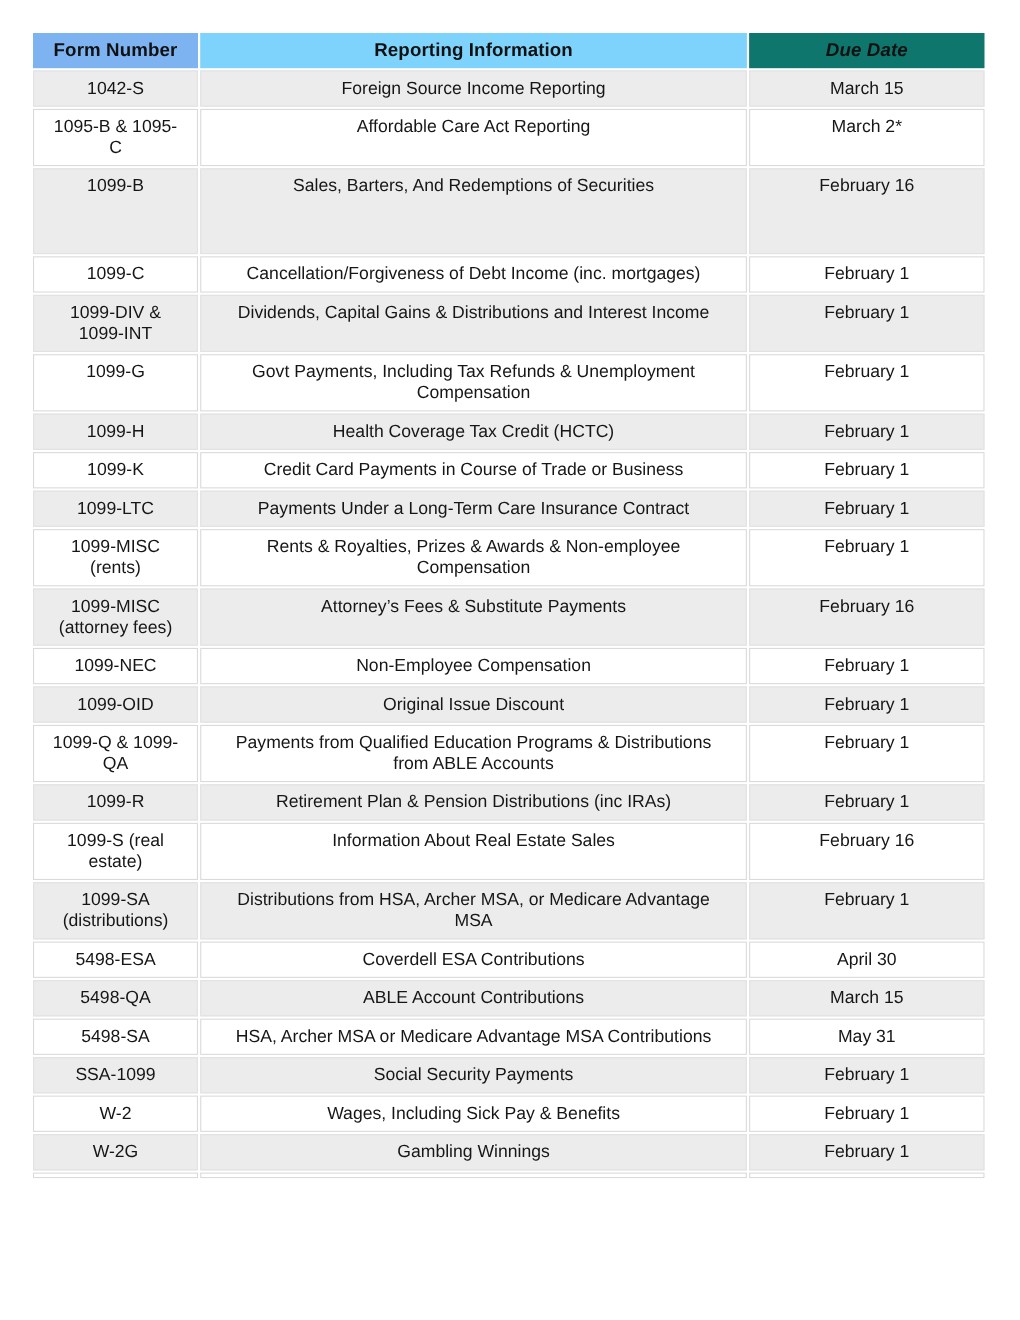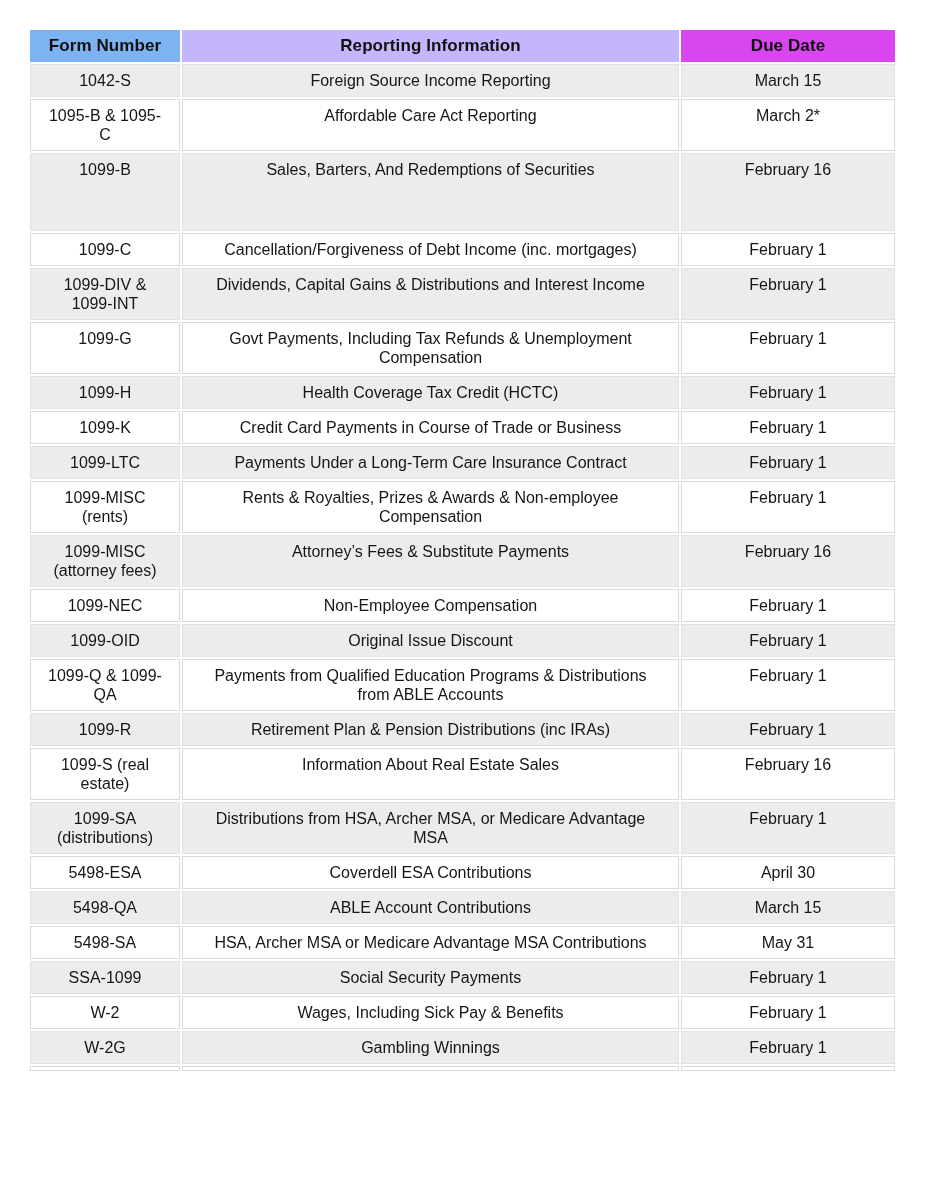--- a/index.html
+++ b/index.html
@@ -65,22 +65,22 @@
 <div class="page">
   <table class="deadline-table">
     <colgroup>
       <col class="c-form">
       <col class="c-info">
       <col class="c-due">
     </colgroup>
     <thead>
       <tr>
         <th style="background: rgb(125, 179, 241);">Form Number</th>
-        <th style="background: #c4b5fd; text-align: center;">Reporting Information</th>
-        <th style="background: #d946ef;">Due Date</th>
+        <th style="background: #7dd3fc; text-align: center;">Reporting Information</th>
+        <th style="background: #0f766e; font-style: italic;">Due Date</th>
       </tr>
     </thead>
     <tbody id="table-body">
         <tr>
     <td>1042-S</td>
     <td>Foreign Source Income Reporting</td>
     <td>March 15</td>
   </tr>
         <tr>
     <td>1095-B &amp; 1095-

